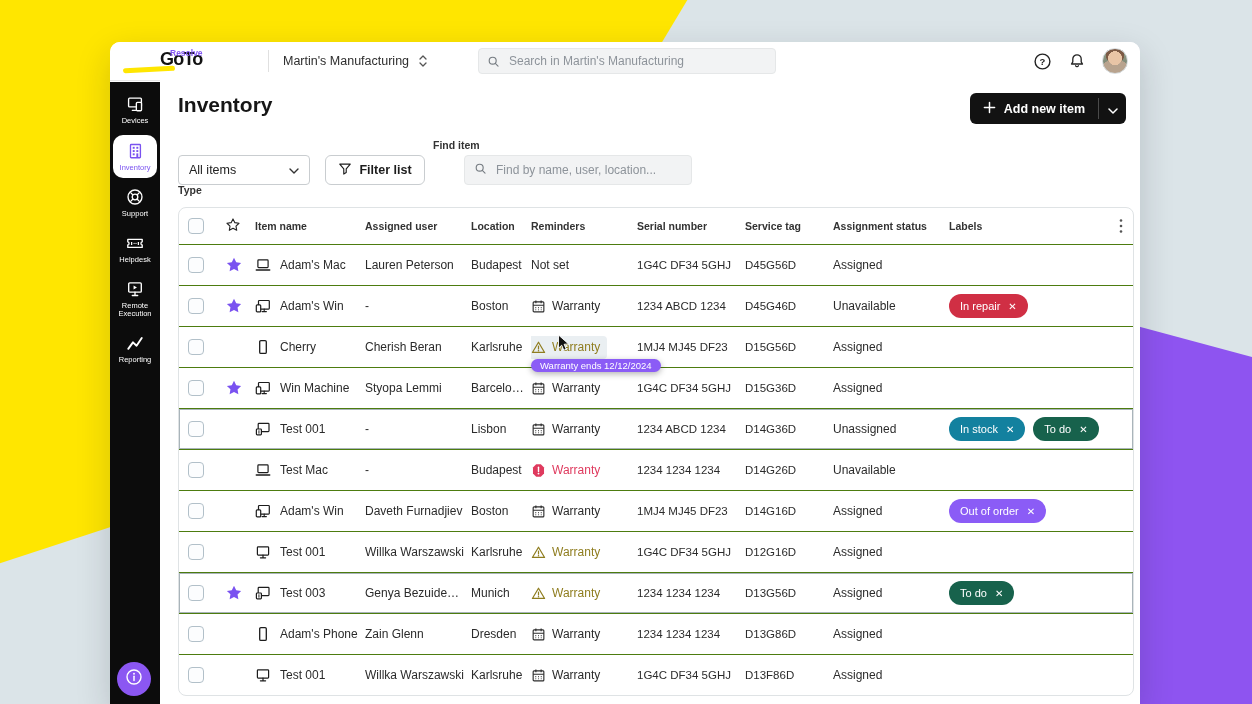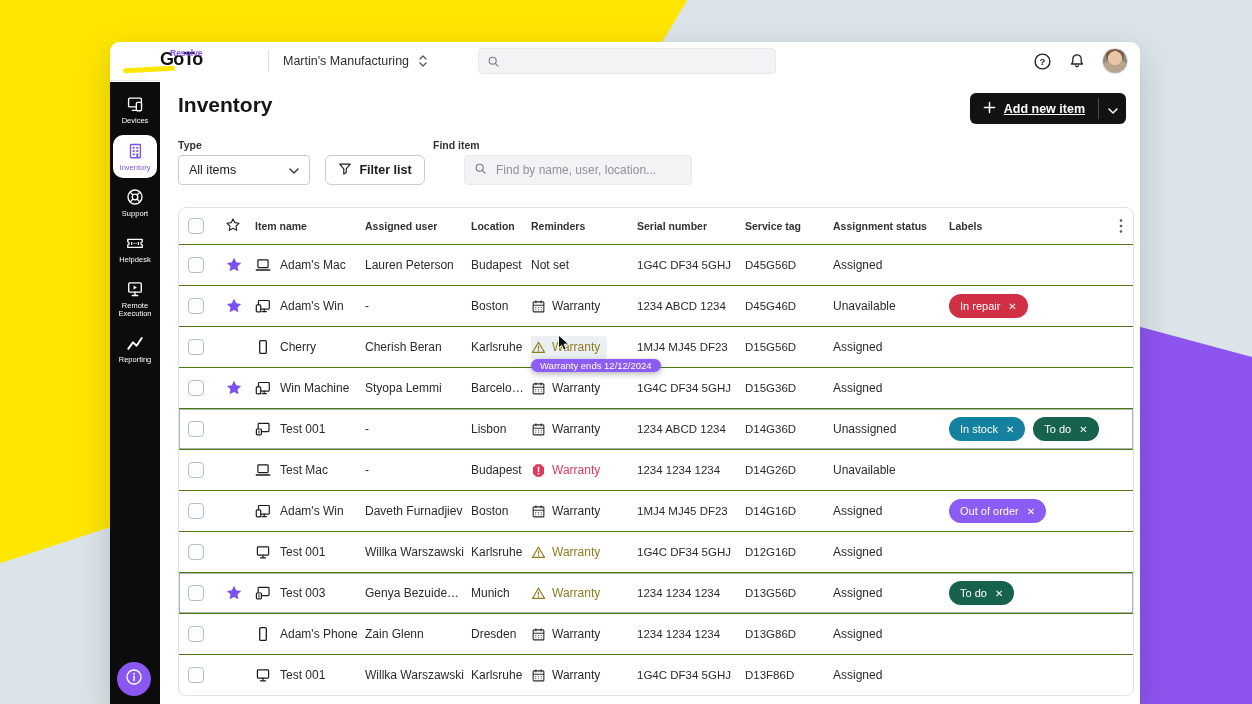--- a/index.html
+++ b/index.html
@@ -44,26 +44,26 @@
   .sb-item{display:flex;flex-direction:column;align-items:center;gap:4px;padding:8px 0 7px;color:#fff;cursor:pointer;}
   .sb-item:first-child{margin-top:5px;}
   .sb-item .sb-ic{width:18px;height:18px;}
   .sb-item .sb-label{font-size:7.5px;line-height:1.15;text-align:center;max-width:46px;}
   .sb-item.active{background:#fff;margin:2px 3px;border-radius:10px;color:#7a52f0;padding:7px 0 6px;}
   .info-fab{position:absolute;left:7px;bottom:8px;width:34px;height:34px;border-radius:50%;background:#8b57f2;
     display:flex;align-items:center;justify-content:center;}
   
   .content{position:absolute;left:50px;top:38px;right:0;bottom:0;background:#fff;}
   .page-title{position:absolute;left:18px;top:13px;font-size:21px;font-weight:700;color:#161616;}
-  .add-btn{position:absolute;top:13px;right:14px;height:31px;background:#121212;border-radius:6px;display:flex;align-items:stretch;color:#fff;cursor:pointer;text-decoration:underline;}
+  .add-btn{position:absolute;top:13px;right:14px;height:31px;background:#121212;border-radius:6px;display:flex;align-items:stretch;color:#fff;cursor:pointer;}
   .add-main{display:flex;align-items:center;gap:8px;padding:0 13px;font-size:12.5px;font-weight:700;}
   .add-sep{width:1px;background:#4a4a4a;margin:5px 0;}
   .add-caret{display:flex;align-items:center;justify-content:center;width:27px;}
   .fld-label{position:absolute;top:59px;font-size:10.5px;font-weight:700;color:#333;}
-  .lbl-type{left:18px;} .lbl-find{left:273px;}
+  .lbl-type{left:18px;margin-top:45px;} .lbl-find{left:273px;}
   .select{position:absolute;left:18px;top:75px;width:132px;height:30px;border:1px solid #c9cdd0;border-radius:4px;
     display:flex;align-items:center;justify-content:space-between;padding:0 10px;font-size:12.5px;color:#222;box-sizing:border-box;cursor:pointer;background:#fff;}
   .filter-btn{position:absolute;left:165px;top:75px;width:100px;height:30px;border:1px solid #c9cdd0;border-radius:6px;
     display:flex;align-items:center;justify-content:center;gap:7px;font-size:12.5px;font-weight:700;color:#1c1c1c;box-sizing:border-box;cursor:pointer;background:#fff;}
   .find{position:absolute;left:273px;top:75px;width:228px;height:30px;background:#f2f3f4;border:1px solid #e5e7e8;border-radius:4px;
     display:flex;align-items:center;gap:7px;padding:0 9px;box-sizing:border-box;margin-left:31px;}
   .find input{border:none;background:transparent;outline:none;font-size:12px;color:#444;width:100%;font-family:"Liberation Sans",sans-serif;}
   .find input::placeholder{color:#8d939a;}
   
   .tbl{position:absolute;left:18px;top:127px;width:954px;border:1px solid #dfe3e5;border-radius:8px;background:#fff;overflow:hidden;}
@@ -117,20 +117,21 @@
           </svg>
       </span>
     </div>
     <div class="search">
       <span class="tb-icon" style="width:13px;height:13px">
         <svg viewBox="0 0 16 16" width="13" height="13">
             <circle cx="7" cy="7" r="4.3" fill="none" stroke="#767c82" stroke-width="1.4"></circle>
             <path d="M10.2 10.2 13.6 13.6" stroke="#767c82" stroke-width="1.4" stroke-linecap="round"></path>
           </svg>
       </span>
+      <input readonly="" placeholder="Search in Martin's Manufacturing" style="">
     </div>
     <div class="tb-right">
       <span class="tb-icon">
         <svg viewBox="0 0 17 17" width="17" height="17">
             <circle cx="8.5" cy="8.5" r="7.4" fill="none" stroke="#222" stroke-width="1.4"></circle>
             <text x="8.5" y="11.8" text-anchor="middle" font-size="9.5" font-weight="bold" fill="#222" font-family="Liberation Sans,sans-serif">?</text>
           </svg>
       </span>
       <span class="tb-icon">
         <svg viewBox="0 0 16 16" width="16" height="16">

